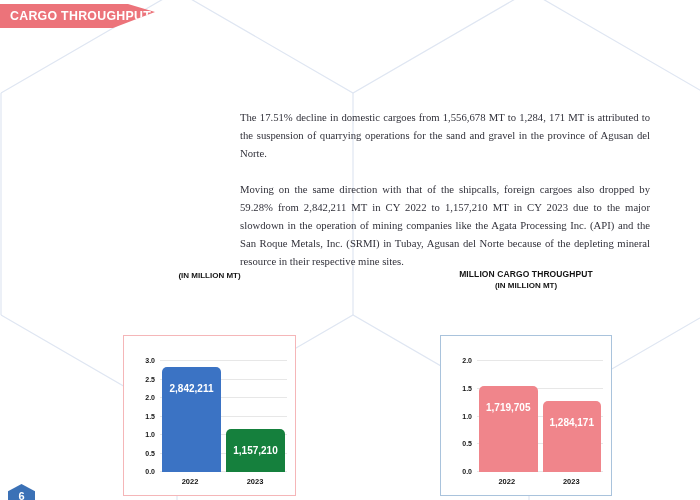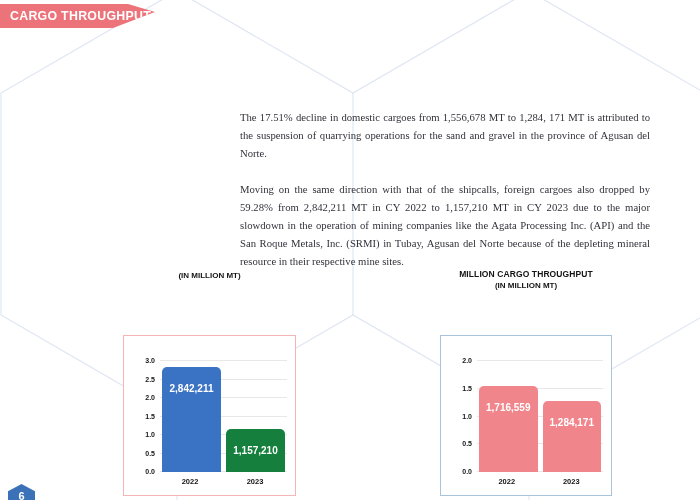--- a/index.html
+++ b/index.html
@@ -126,21 +126,21 @@
   </div>
   <div class="chart-card" style="left: 440px; width: 172px; border-color: rgb(169, 195, 220);">
       <div class="plot-area">
         <div class="gridline" style="bottom: 111px;"></div>
         <div class="gridline" style="bottom: 83.25px;"></div>
         <div class="gridline" style="bottom: 55.5px;"></div>
         <div class="gridline" style="bottom: 27.75px;"></div>
         <div class="gridline" style="bottom: 0px;"></div>
         <div class="bars">
           <div class="bar" style="height: 77.8339%; background: rgb(240, 133, 139);">
-            <span class="bar-value">1,716,559</span>
+            <span class="bar-value">1,719,705</span>
           </div>
           <div class="bar" style="height: 64.2086%; background: rgb(240, 133, 139);">
             <span class="bar-value">1,284,171</span>
           </div>
         </div>
       </div>
       <div class="ytick" style="top: 21px;">2.0</div>
       <div class="ytick" style="top: 48.75px;">1.5</div>
       <div class="ytick" style="top: 76.5px;">1.0</div>
       <div class="ytick" style="top: 104.25px;">0.5</div>

